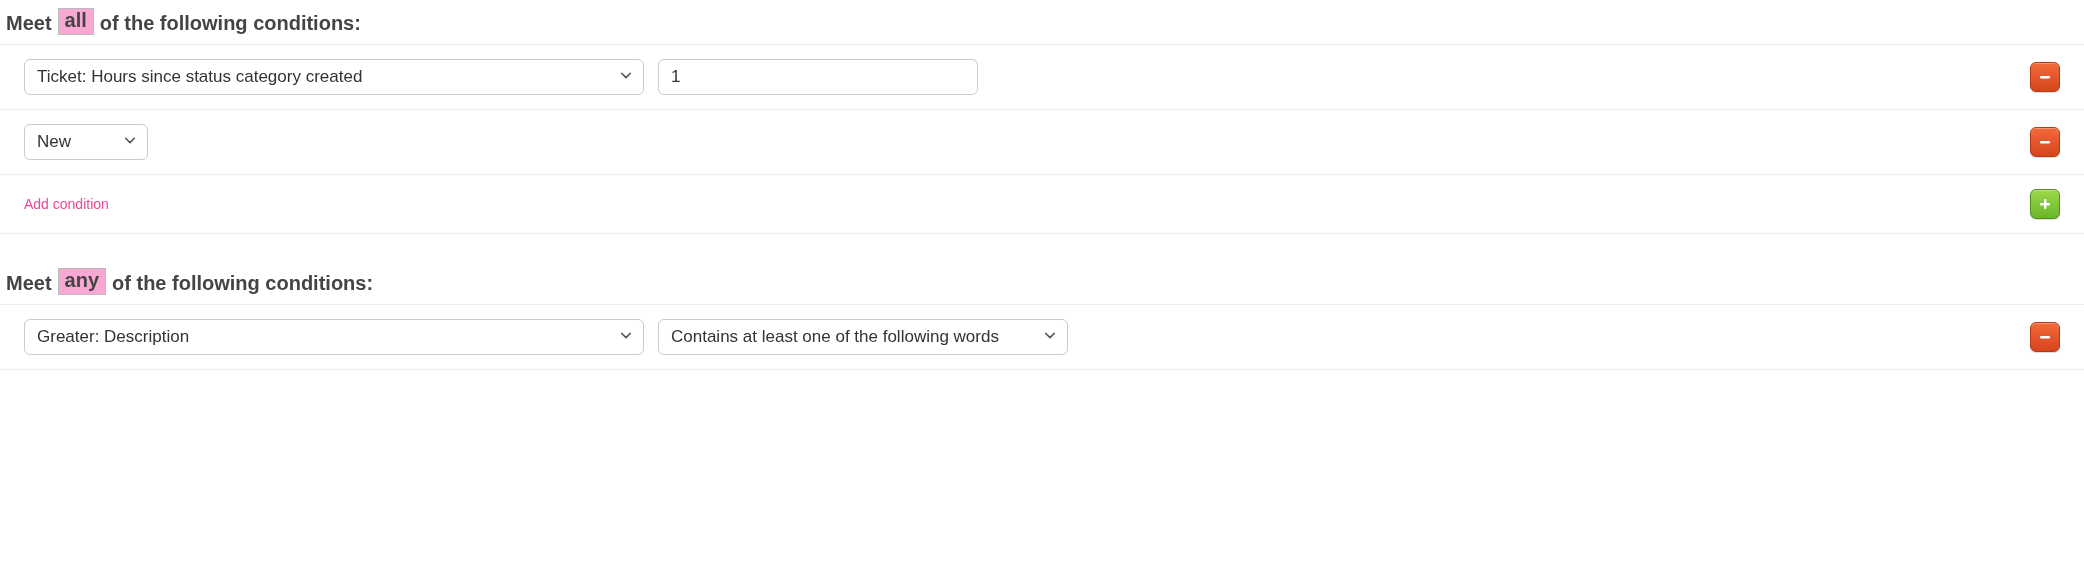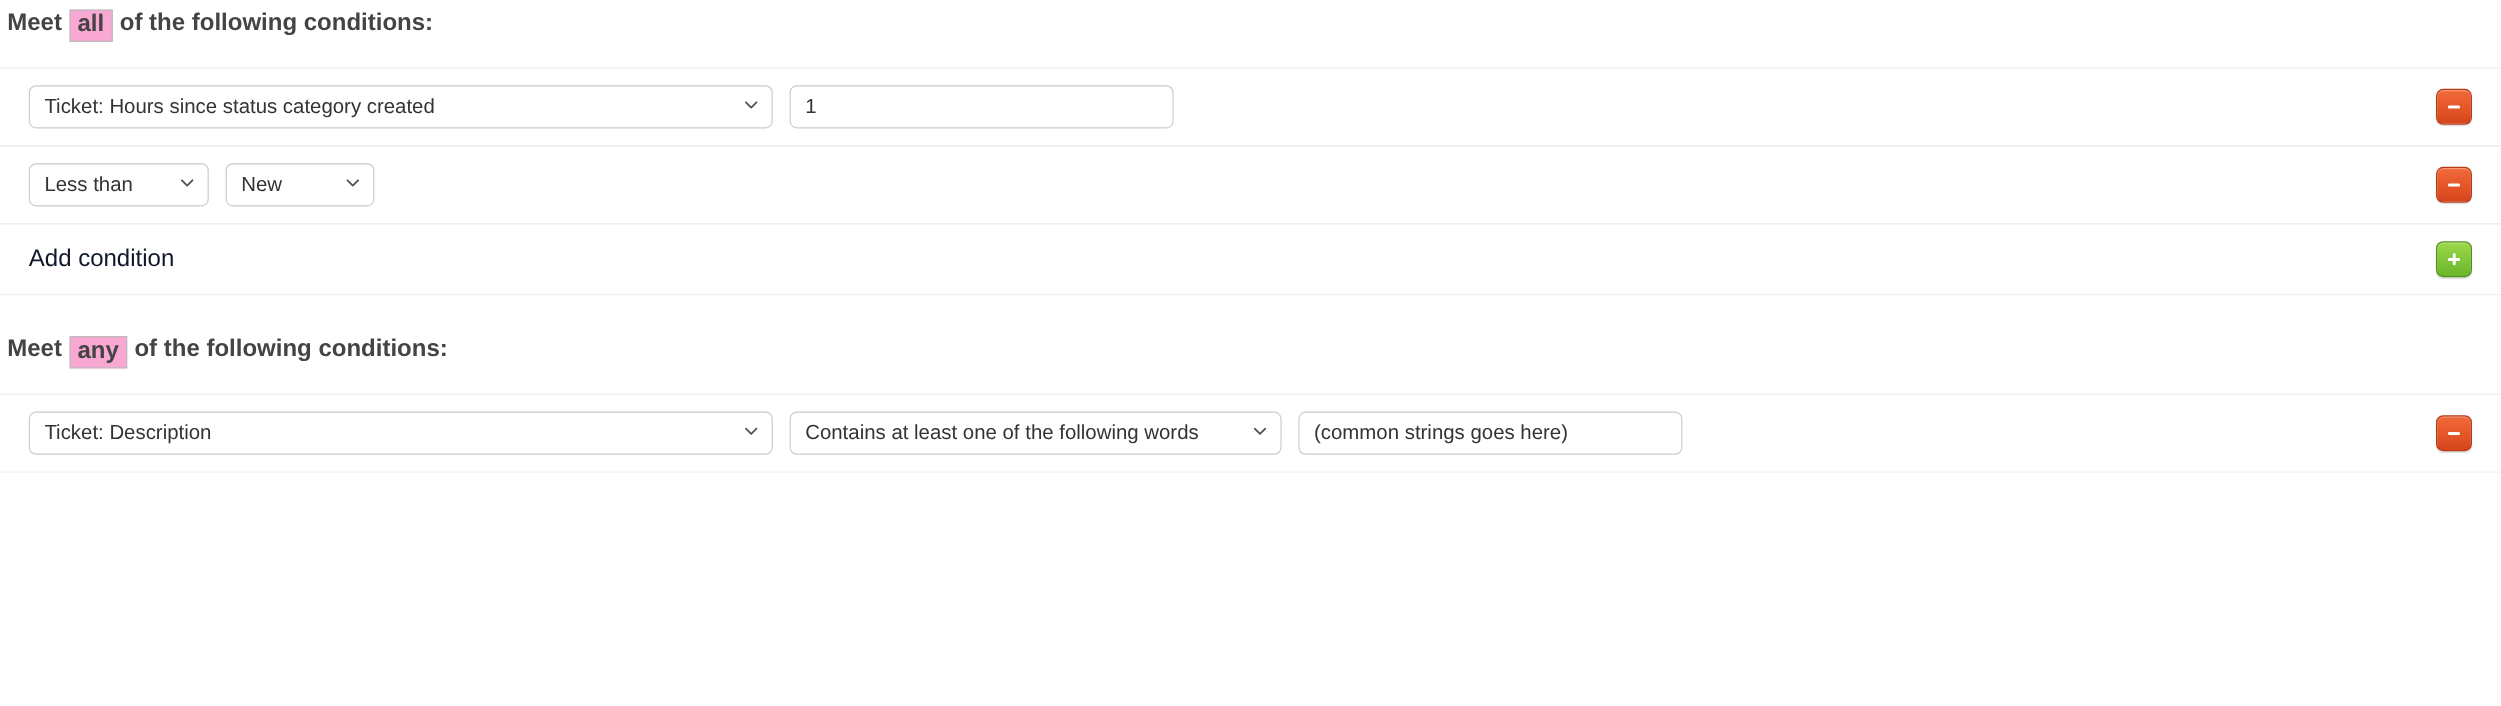--- a/index.html
+++ b/index.html
@@ -6,26 +6,26 @@
   body {
     margin: 0;
     padding: 0;
     font-family: -apple-system, BlinkMacSystemFont, "Segoe UI", Helvetica, Arial, sans-serif;
     font-size: 18px;
     color: #333;
     background: #fff;
   }
   .container { width: 100%; }
   .header {
-    padding: 8px 6px 22px 6px;
+    padding: 8px 6px 10px 6px;
     font-weight: 600;
     font-size: 20px;
     color: #444;
     display: flex;
-    align-items: flex-start;
+    align-items: flex-end;
     gap: 6px;
     flex-wrap: wrap;
   }
   .quantifier {
     display: inline-block;
     border: 1px solid #bbb;
     background: #f9a8d4;
     padding: 0px 6px 2px 6px;
     font-weight: 600;
     font-size: 20px;
@@ -89,22 +89,22 @@
   .btn-remove {
     background: linear-gradient(to bottom, #f26a3a, #d6451c);
     border: 1px solid #b33a16;
   }
   .btn-add {
     background: linear-gradient(to bottom, #9cd94a, #6bb52a);
     border: 1px solid #4f8f1e;
   }
   .btn-square svg { display: block; }
   .add-label {
-    font-size: 20px;
-    color: #0f172a;
+    font-size: 14px;
+    color: #ec4899;
   }
   .section-gap { height: 26px; }
 </style>
 </head>
 <body>
 
 <div class="container">
 
   <div class="header">
     <span>Meet</span>
@@ -124,28 +124,20 @@
     <input class="input w320" type="text" value="1" style="">
     <div class="spacer"></div>
     <div class="btn-square btn-remove">
       <svg width="16" height="16" viewBox="0 0 16 16">
           <rect x="3" y="7" width="10" height="2.4" rx="1" fill="#fff"></rect>
         </svg>
     </div>
   </div>
 
   <div class="row">
-    <div class="select" style="width:150px">
-      <span>Less than</span>
-      <span class="chevron-icon">
-        <svg width="14" height="14" viewBox="0 0 16 16">
-            <path d="M3 6l5 5 5-5" fill="none" stroke="#555" stroke-width="1.8" stroke-linecap="round" stroke-linejoin="round"></path>
-          </svg>
-      </span>
-    </div>
     <div class="select" style="width:124px">
       <span>New</span>
       <span class="chevron-icon">
         <svg width="14" height="14" viewBox="0 0 16 16">
             <path d="M3 6l5 5 5-5" fill="none" stroke="#555" stroke-width="1.8" stroke-linecap="round" stroke-linejoin="round"></path>
           </svg>
       </span>
     </div>
     <div class="spacer"></div>
     <div class="btn-square btn-remove">
@@ -169,36 +161,35 @@
   <div class="section-gap"></div>
 
   <div class="header">
     <span>Meet</span>
     <span class="quantifier">any</span>
     <span>of the following conditions:</span>
   </div>
 
   <div class="row">
     <div class="select wide">
-      <span>Ticket: Description</span>
+      <span>Greater: Description</span>
       <span class="chevron-icon">
         <svg width="14" height="14" viewBox="0 0 16 16">
             <path d="M3 6l5 5 5-5" fill="none" stroke="#555" stroke-width="1.8" stroke-linecap="round" stroke-linejoin="round"></path>
           </svg>
       </span>
     </div>
     <div class="select" style="width:410px">
       <span>Contains at least one of the following words</span>
       <span class="chevron-icon">
         <svg width="14" height="14" viewBox="0 0 16 16">
             <path d="M3 6l5 5 5-5" fill="none" stroke="#555" stroke-width="1.8" stroke-linecap="round" stroke-linejoin="round"></path>
           </svg>
       </span>
     </div>
-    <input class="input w320" type="text" value="(common strings goes here)" style="">
     <div class="spacer"></div>
     <div class="btn-square btn-remove">
       <svg width="16" height="16" viewBox="0 0 16 16">
           <rect x="3" y="7" width="10" height="2.4" rx="1" fill="#fff"></rect>
         </svg>
     </div>
   </div>
 
 </div>
 

